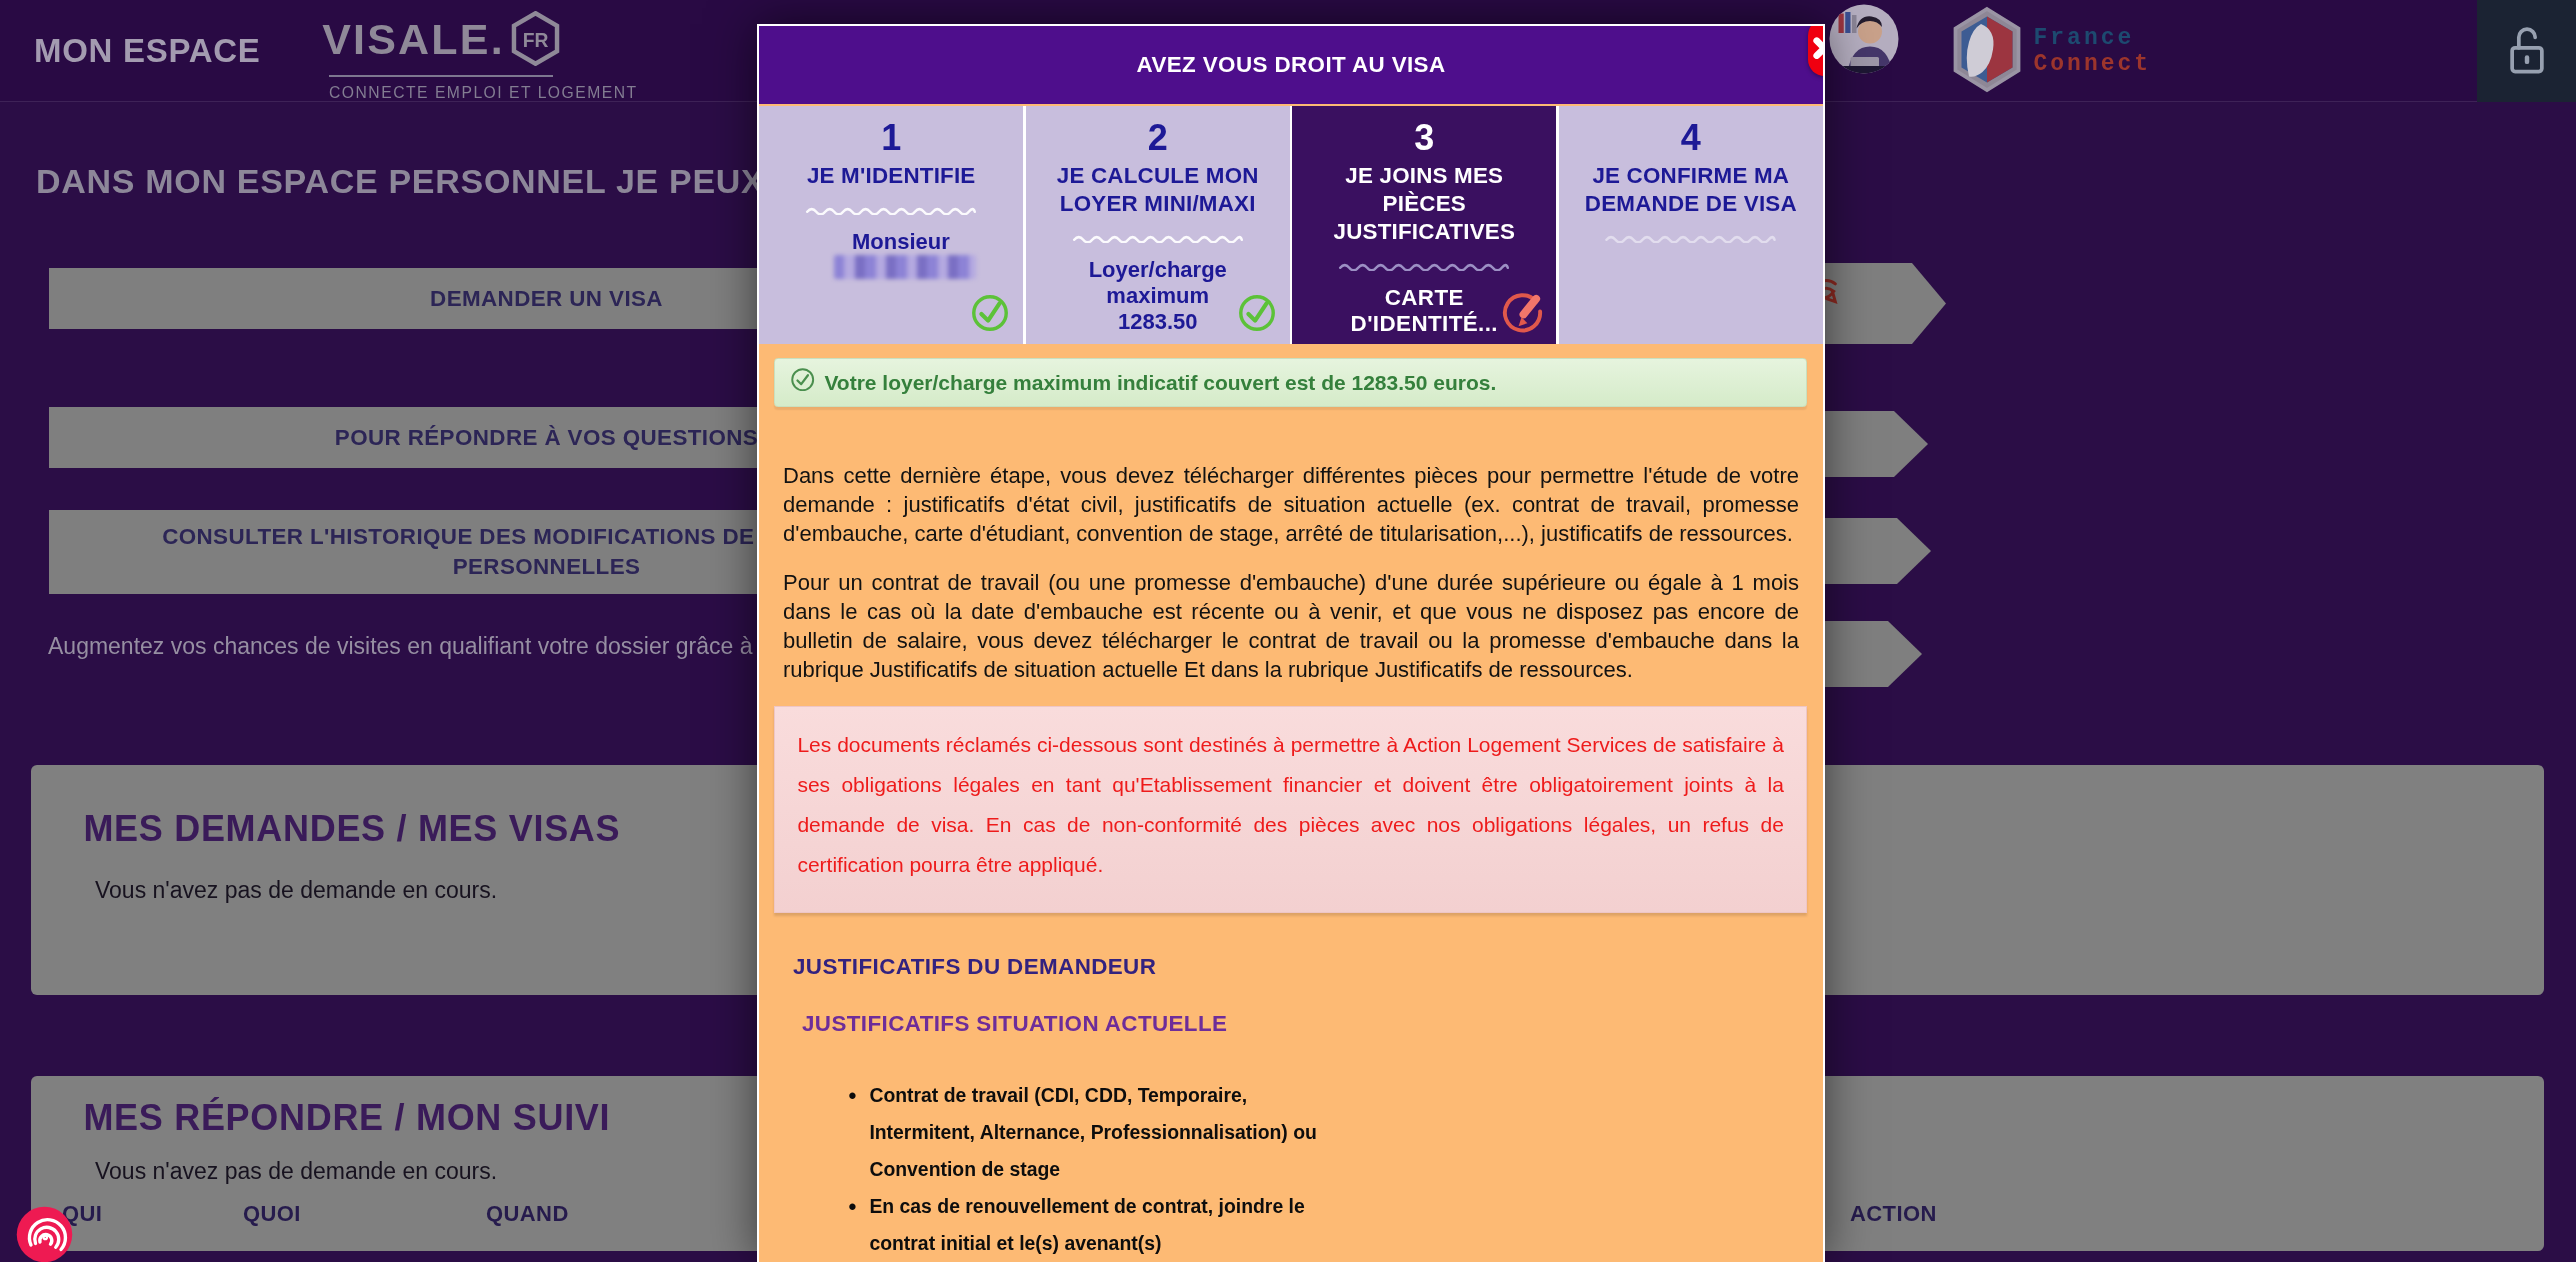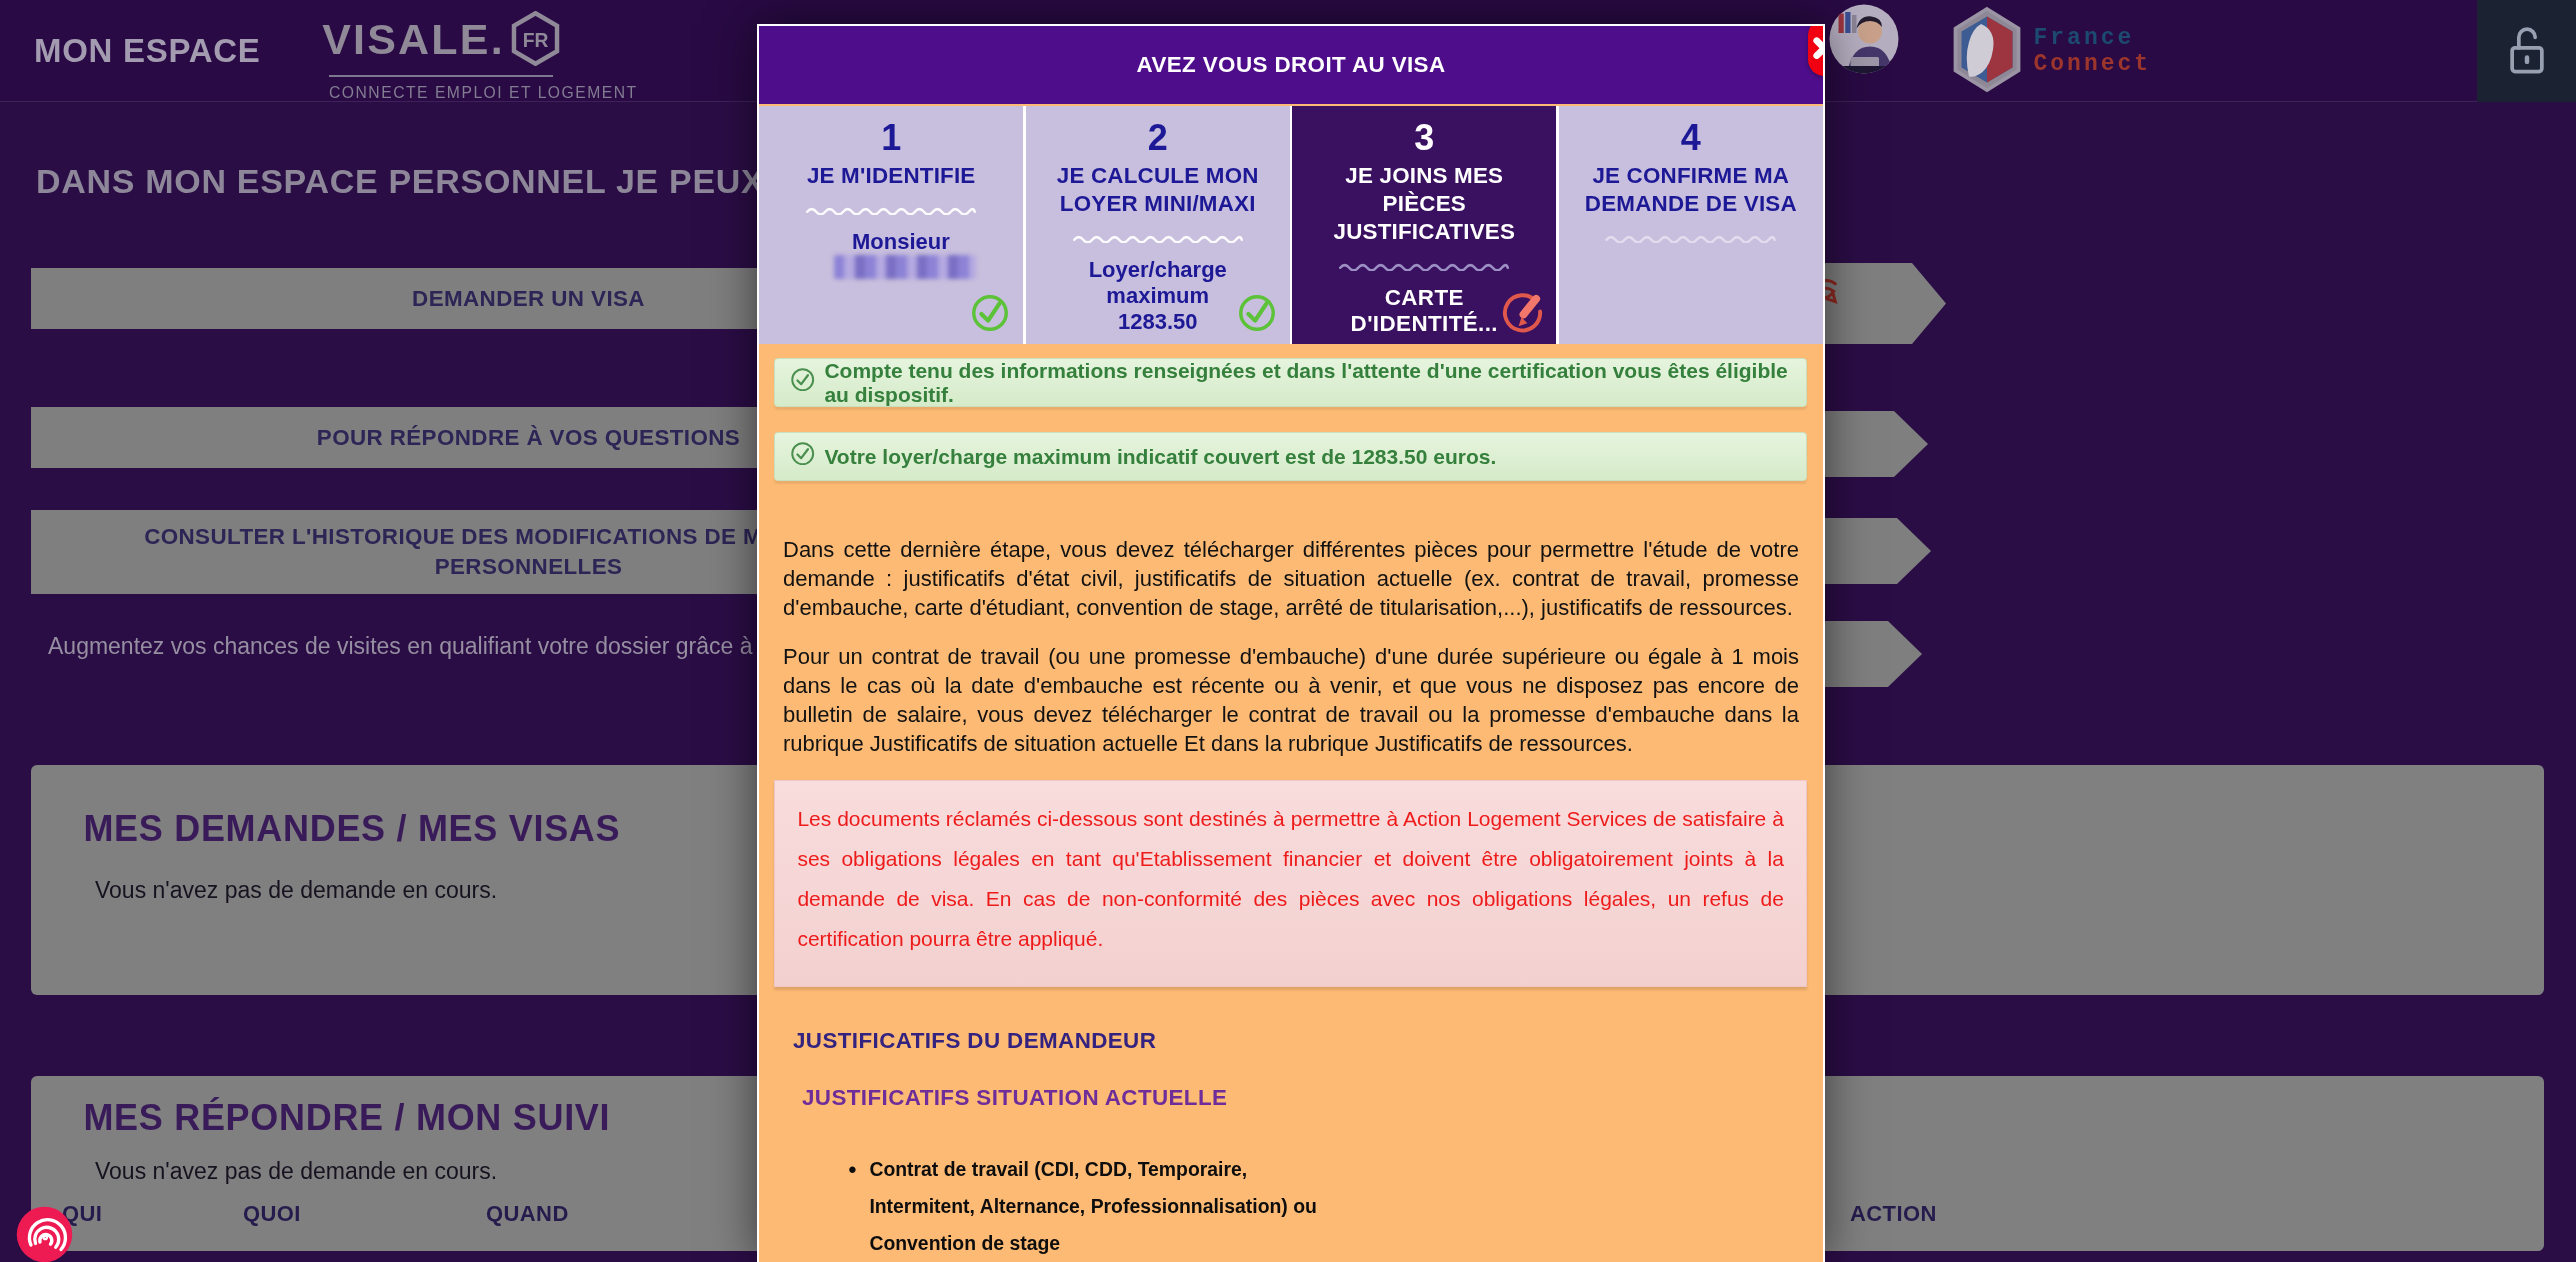--- a/index.html
+++ b/index.html
@@ -19,21 +19,21 @@
   .logo-tag { font-size:15.7px; letter-spacing:1.5px; color:#837d92; white-space:nowrap; }
   .avatar { position:absolute; left:1828px; top:3px; z-index:1; }
   .fc { position:absolute; left:1951px; top:6px; display:flex; gap:10.5px; align-items:center; }
   .fc-text { font-family:"Liberation Mono", monospace; font-weight:bold; font-size:23px; letter-spacing:3px; }
   .fc-line1 { color:#1d4a70; } .fc-line2 { color:#9c352c; }
   .lock-box { position:absolute; left:2477px; top:0; width:99px; height:102px; background:#1b2333;
               display:flex; align-items:center; justify-content:center; }
 
   .intro-h1 { position:absolute; left:36px; top:162px; font-size:34px; font-weight:bold;
               color:#8d8799; letter-spacing:0.7px; }
-  .gbtn { position:absolute; left:31px; width:1017px; background:#7f7f7f; color:#2c2556;
+  .gbtn { position:absolute; left:49px; width:1017px; background:#7f7f7f; color:#2c2556;
           font-size:22.4px; font-weight:bold; text-align:center; display:flex; align-items:center;
           justify-content:center; padding:0 67px 0 45px; letter-spacing:0.4px;
           clip-path:polygon(0 0, calc(100% - 34px) 0, 100% 50%, calc(100% - 34px) 100%, 0 100%); }
   #btn-a1 { top:268px; height:61px; }
   #btn-a2 { top:407px; height:61px; }
   #btn-a3 { top:510px; height:84px; line-height:30px; }
   .dossier-note { position:absolute; left:48px; top:633px; font-size:23px; color:#968fa2; }
   .panel { position:absolute; left:31px; width:2513px; background:#808080; border-radius:6px;
            padding-left:33px; }
   #panel-demandes { top:765px; height:230px; }
@@ -286,37 +286,28 @@
         <div class="step-num">4</div>
         <div class="step-title">JE CONFIRME MA DEMANDE DE VISA</div>
         <svg class="wave" width="187" height="10.5" viewBox="0 0 230 14">
           <path d="M3 9 Q9 2 15 9 T27 9 T39 9 T51 9 T63 9 T75 9 T87 9 T99 9 T111 9 T123 9 T135 9 T147 9 T159 9 T171 9 T183 9 T195 9 T207 9 T219 9 T227 9" fill="none" stroke="#e2ddee" stroke-width="3.4" stroke-linecap="round"></path>
         </svg>
       </div>
     </div>
 
     <div class="m-body">
 
+
       <div class="alert">
         <span>
           <svg width="25.4" height="25.4" viewBox="0 0 34 34">
             <circle cx="17" cy="17" r="14" fill="none" stroke="#4a8f4e" stroke-width="2.6"></circle>
             <path d="M10 18 l5 5 L24 11" fill="none" stroke="#4a8f4e" stroke-width="3" stroke-linecap="round" stroke-linejoin="round"></path>
           </svg>
         </span>
-        <span>Compte tenu des informations renseignées et dans l'attente d'une certification vous êtes éligible au dispositif.</span>
-      </div>
-
-      <div class="alert">
-        <span>
-          <svg width="25.4" height="25.4" viewBox="0 0 34 34">
-            <circle cx="17" cy="17" r="14" fill="none" stroke="#4a8f4e" stroke-width="2.6"></circle>
-            <path d="M10 18 l5 5 L24 11" fill="none" stroke="#4a8f4e" stroke-width="3" stroke-linecap="round" stroke-linejoin="round"></path>
-          </svg>
-        </span>
         <span>Votre loyer/charge maximum indicatif couvert est de 1283.50 euros.</span>
       </div>
 
       <div class="m-paras">
         <p id="para-1">Dans cette dernière étape, vous devez télécharger différentes pièces pour permettre l'étude de votre demande : justificatifs d'état civil, justificatifs de situation actuelle (ex. contrat de travail, promesse d'embauche, carte d'étudiant, convention de stage, arrêté de titularisation,...), justificatifs de ressources.</p>
         <p id="para-2">Pour un contrat de travail (ou une promesse d'embauche) d'une durée supérieure ou égale à 1 mois dans le cas où la date d'embauche est récente ou à venir, et que vous ne disposez pas encore de bulletin de salaire, vous devez télécharger le contrat de travail ou la promesse d'embauche dans la rubrique Justificatifs de situation actuelle Et dans la rubrique Justificatifs de ressources.</p>
       </div>
 
       <div class="warn">Les documents réclamés ci-dessous sont destinés à permettre à Action Logement Services de satisfaire à ses obligations légales en tant qu'Etablissement financier et doivent être obligatoirement joints à la demande de visa. En cas de non-conformité des pièces avec nos obligations légales, un refus de certification pourra être appliqué.</div>
 

